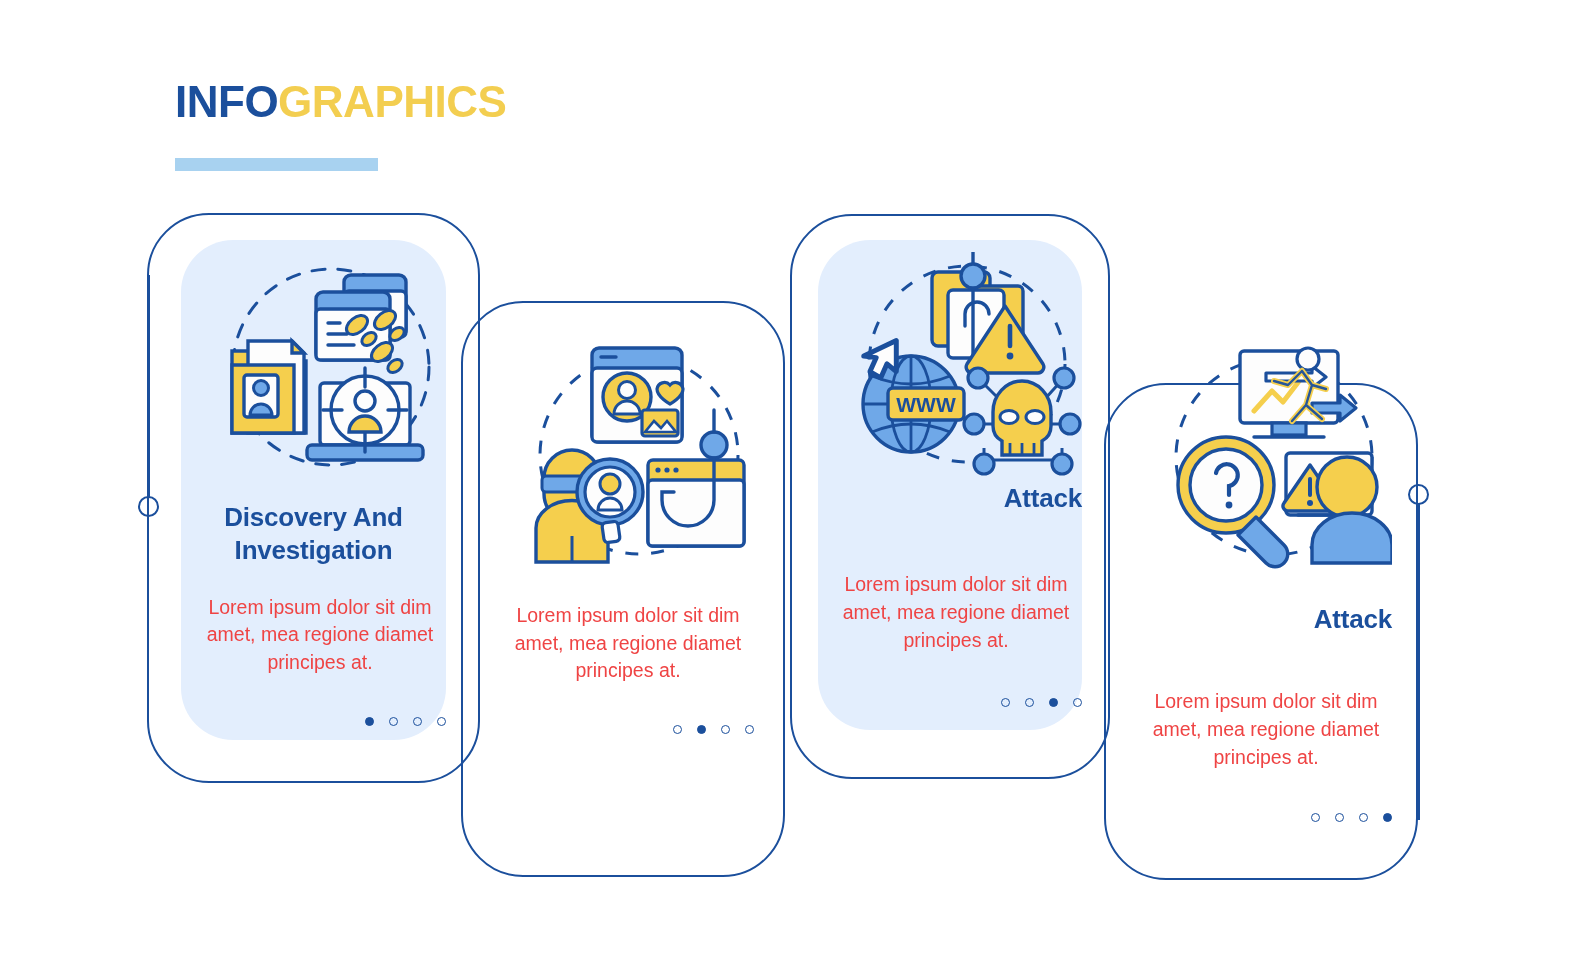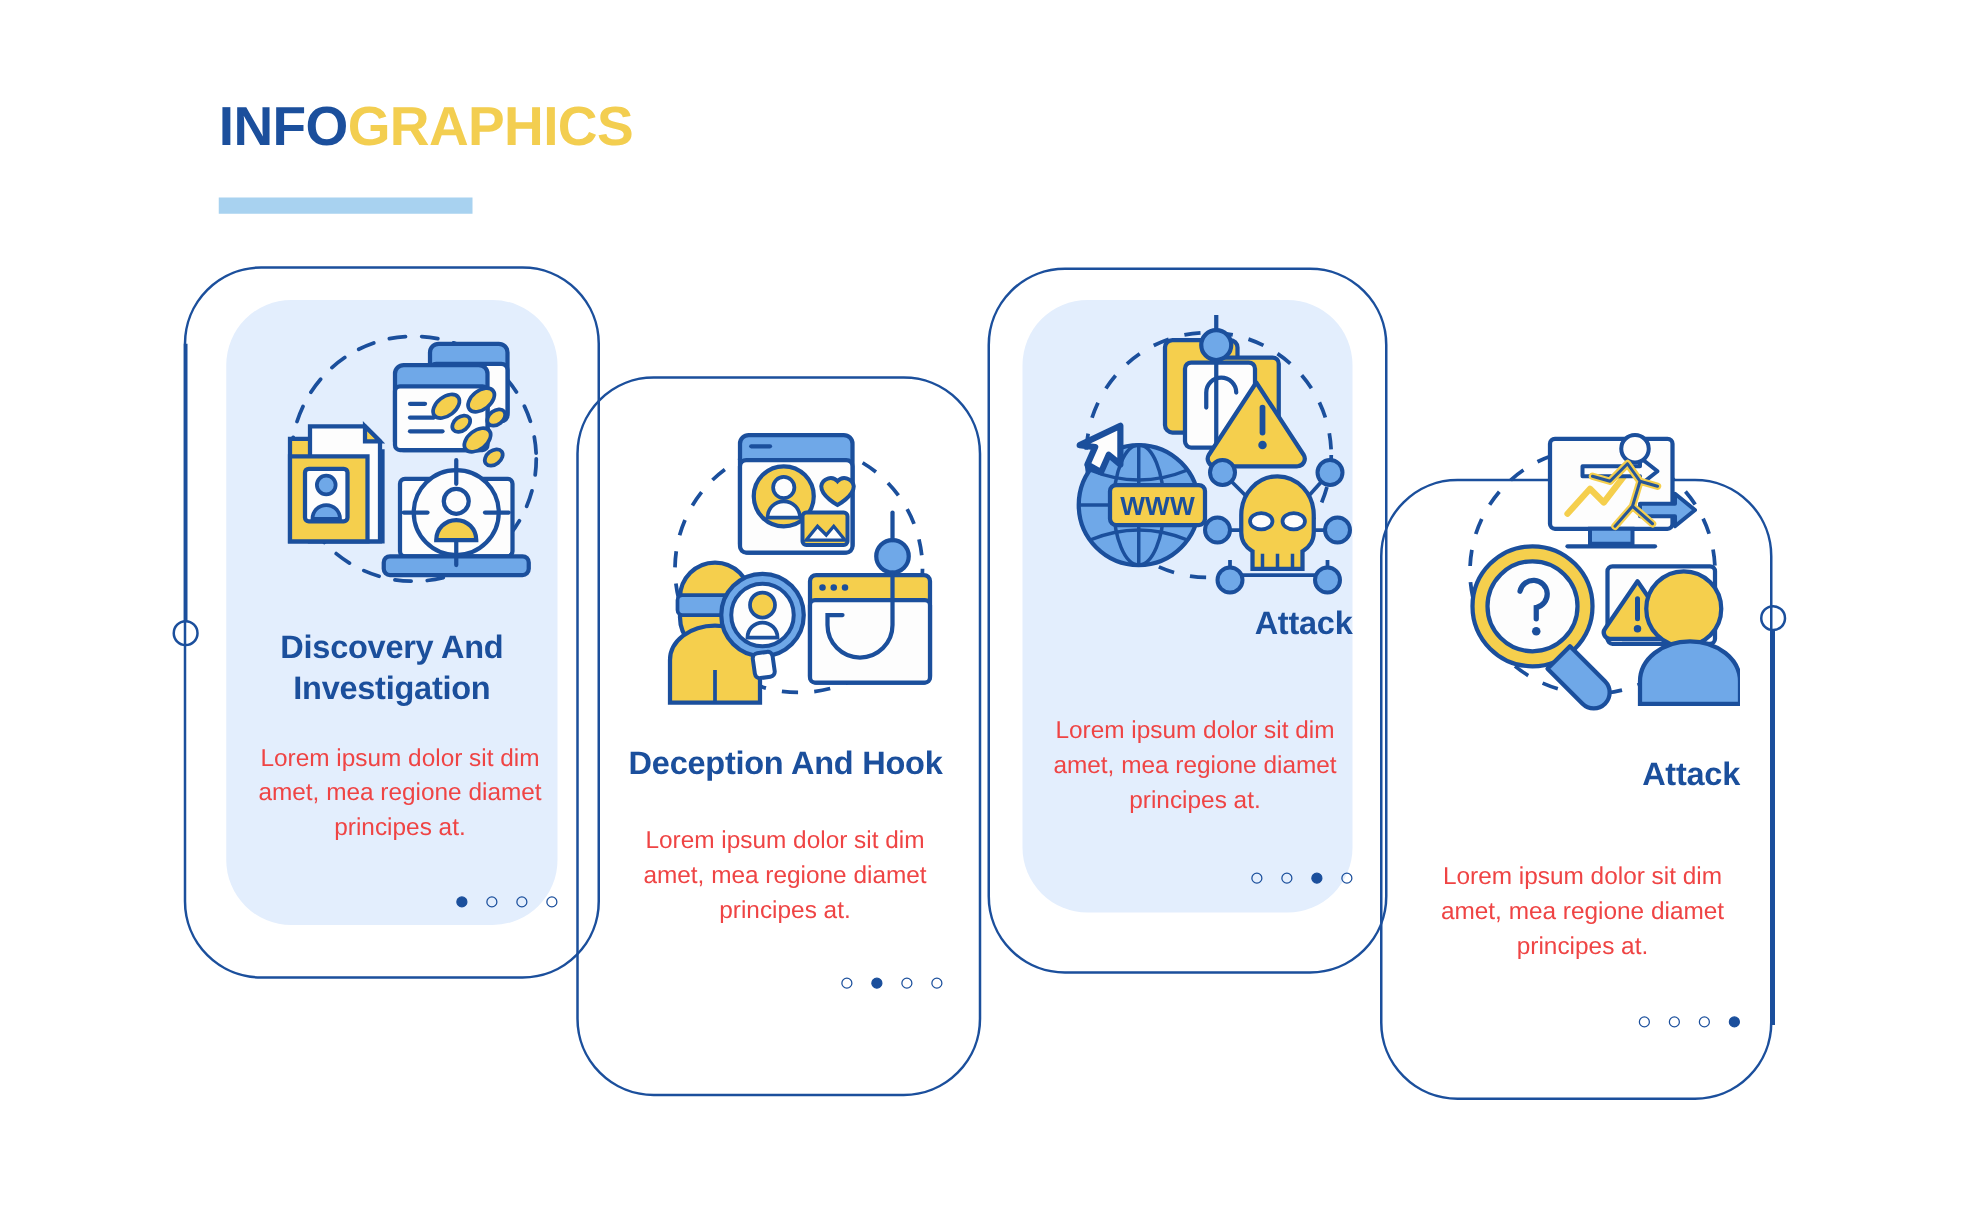--- a/index.html
+++ b/index.html
@@ -174,21 +174,20 @@
           <rect x="124" y="140" width="96" height="66" rx="4" fill="#fdfdfd" stroke="#1b4f9c" stroke-width="3.4"></rect>
           <circle cx="134" cy="130" r="2.6" fill="#1b4f9c"></circle>
           <circle cx="143" cy="130" r="2.6" fill="#1b4f9c"></circle>
           <circle cx="152" cy="130" r="2.6" fill="#1b4f9c"></circle>
           <circle cx="190" cy="105" r="13" fill="#6fa8e8" stroke="#1b4f9c" stroke-width="3.4"></circle>
           <line x1="190" y1="92" x2="190" y2="70" stroke="#1b4f9c" stroke-width="3.4" stroke-linecap="round"></line>
           <path d="M190 118 v42 a26 26 0 0 1 -52 0 v-8 h12" fill="none" stroke="#1b4f9c" stroke-width="3.4" stroke-linecap="round"></path>
         </g>
       </svg>
     </div>
-    <div class="card-title" style="margin-top:24px;">Deception And Hook</div>
     <div class="card-body" style="margin-top:32px;">Lorem ipsum dolor sit dim amet, mea regione diamet principes at.</div>
     <div class="dots" style="margin-top:40px;">
       <span class="dot"></span>
       <span class="dot on"></span>
       <span class="dot"></span>
       <span class="dot"></span>
     </div>
   </div>
 
   <div class="card-outline" style="left:790px;top:214px;width:320px;height:565px;"></div>

